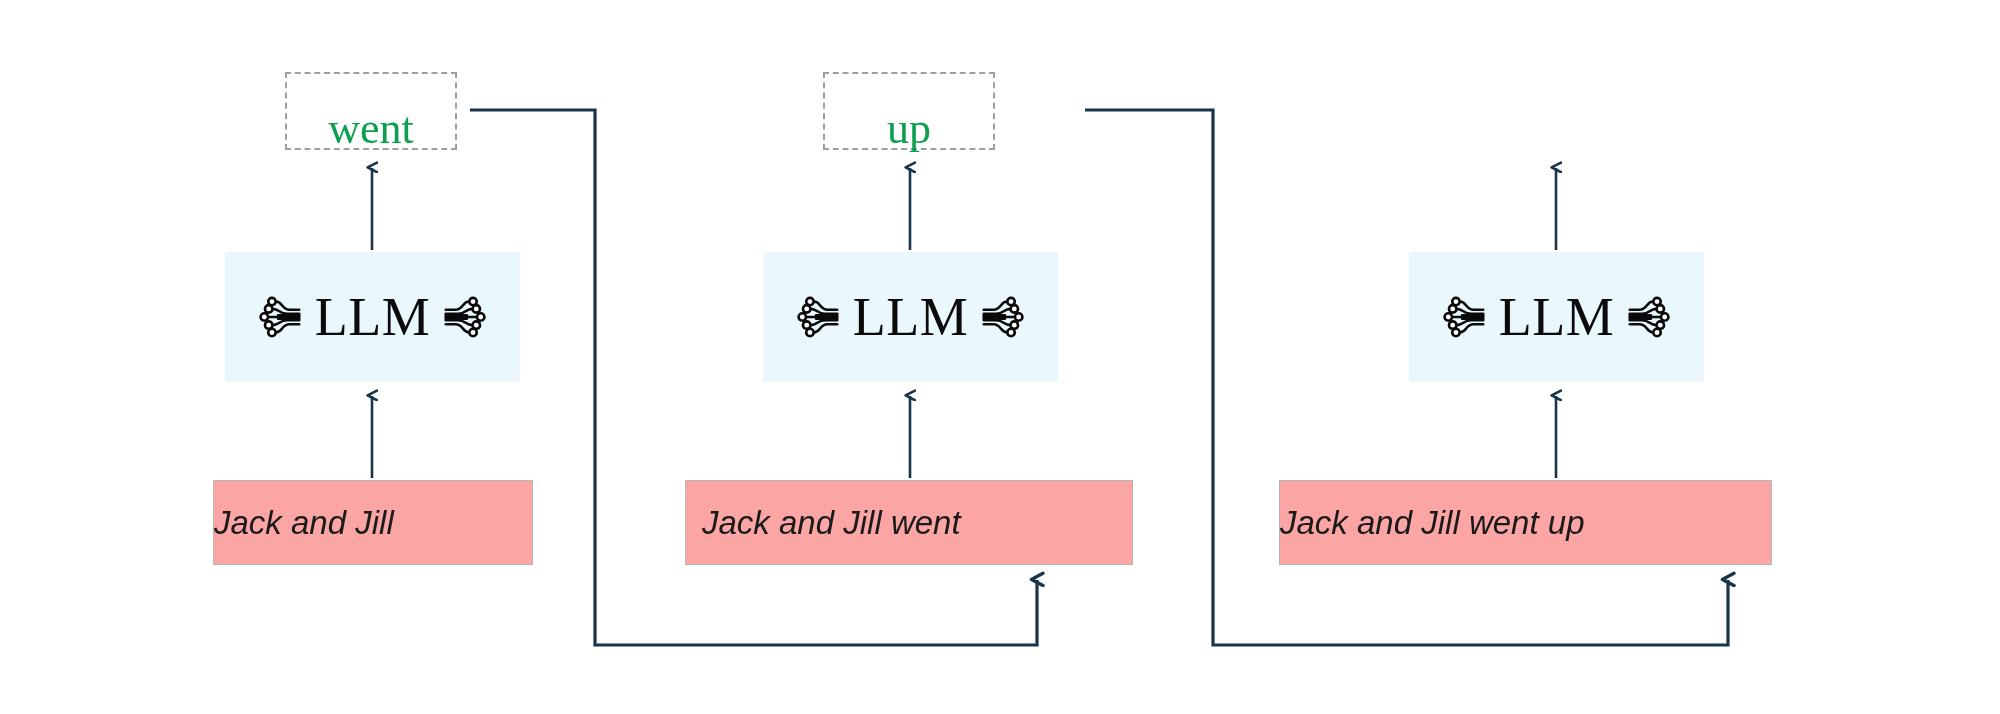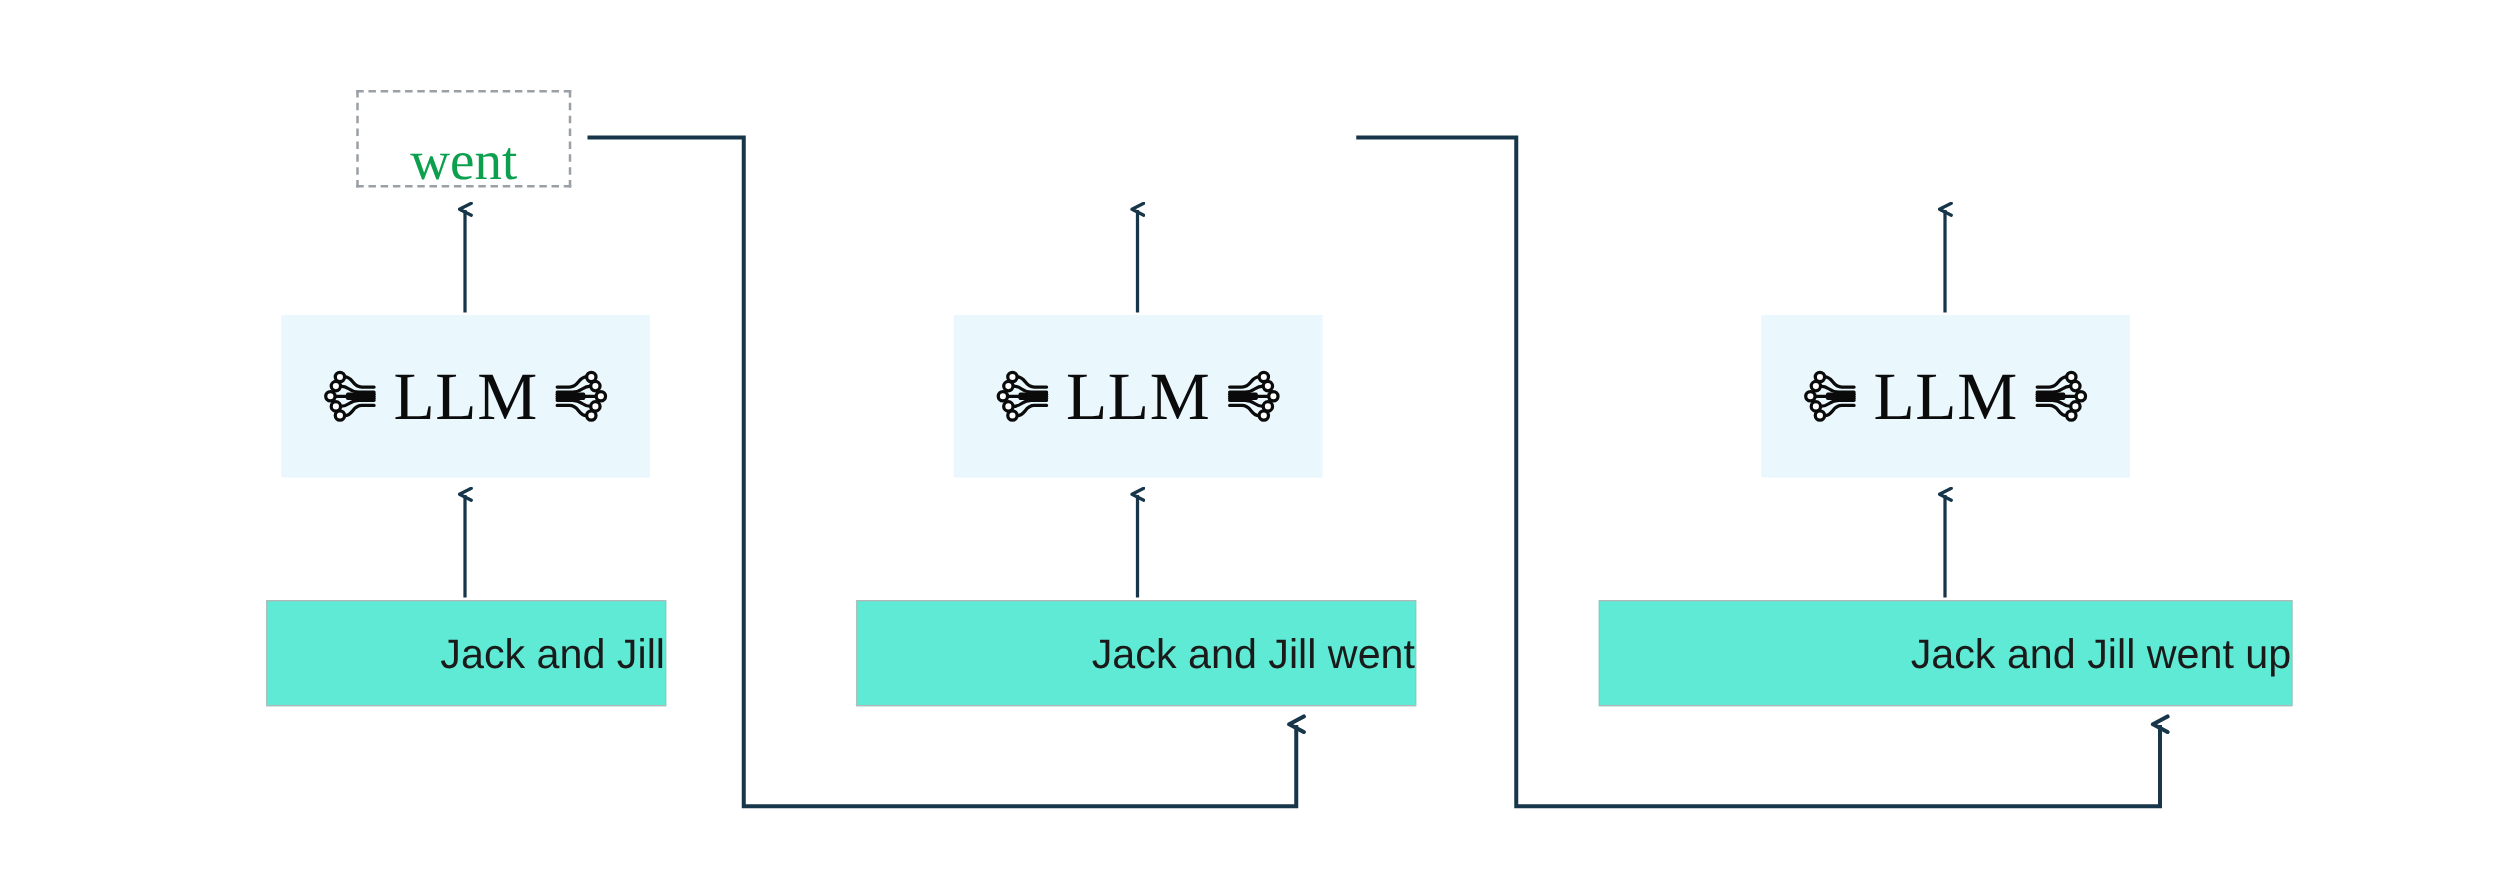--- a/index.html
+++ b/index.html
@@ -69,24 +69,25 @@
     height: 52px;
     flex: 0 0 auto;
     display: block;
   }
 
   
   .prompt-box {
     position: absolute;
     box-sizing: border-box;
     border: 1px solid #b6b6b6;
-    background: #5eead4;
+    background: #fca5a5;
     display: flex;
     align-items: center;
-    justify-content: flex-end;
+    justify-content: flex-start;
+    font-style: italic;
   }
   .prompt-text {
     font-family: "Liberation Sans", sans-serif;
     font-size: 33px;
     line-height: 1;
     color: #1a1a1a;
     white-space: nowrap;
   }
 </style>
 </head>
@@ -168,20 +169,23 @@
           </g>
         </g>
       </svg>
     </span>
   </div>
 
   <div class="prompt-box" style="left:213px; top:480px; width:320px; height:85px;">
     <span class="prompt-text">Jack and Jill</span>
   </div>
 
+  <div class="token-box" style="left:823px; top:72px; width:172px; height:78px;">
+    <span class="token-text">up</span>
+  </div>
 
   <div class="llm-box" style="left:763px; top:252px; width:295px; height:130px;">
     <span class="chip-icon">
       <svg viewBox="0 0 64 64" width="52" height="52" xmlns="http://www.w3.org/2000/svg">
         <g fill="none" stroke="#0b0b0b" stroke-width="3.2" stroke-linecap="round" stroke-linejoin="round">
           <path d="M14 32 H52"></path>
           <path d="M26 30 H52"></path>
           <path d="M26 34 H52"></path>
           <path d="M23 13 C32 13 30 23 40 23 H52"></path>
           <path d="M19 22 C28 22 27 28 37 28 H52"></path>
@@ -215,21 +219,21 @@
             <circle cx="18.4" cy="13" r="4.6"></circle>
             <circle cx="14.4" cy="22" r="4.6"></circle>
             <circle cx="14.4" cy="42" r="4.6"></circle>
             <circle cx="18.4" cy="51" r="4.6"></circle>
           </g>
         </g>
       </svg>
     </span>
   </div>
 
-  <div class="prompt-box" style="left:685px; top:480px; width:448px; height:85px;">
+  <div class="prompt-box" style="left:685px; top:480px; width:448px; height:85px;padding-left:16px;">
     <span class="prompt-text">Jack and Jill went</span>
   </div>
 
 
   <div class="llm-box" style="left:1409px; top:252px; width:295px; height:130px;">
     <span class="chip-icon">
       <svg viewBox="0 0 64 64" width="52" height="52" xmlns="http://www.w3.org/2000/svg">
         <g fill="none" stroke="#0b0b0b" stroke-width="3.2" stroke-linecap="round" stroke-linejoin="round">
           <path d="M14 32 H52"></path>
           <path d="M26 30 H52"></path>
@@ -266,17 +270,17 @@
             <circle cx="18.4" cy="13" r="4.6"></circle>
             <circle cx="14.4" cy="22" r="4.6"></circle>
             <circle cx="14.4" cy="42" r="4.6"></circle>
             <circle cx="18.4" cy="51" r="4.6"></circle>
           </g>
         </g>
       </svg>
     </span>
   </div>
 
-  <div class="prompt-box" style="left:1279px; top:480px; width:555px; height:85px;">
+  <div class="prompt-box" style="left:1279px; top:480px; width:493px; height:85px;">
     <span class="prompt-text">Jack and Jill went up</span>
   </div>
 
 </div>
 
 </body></html>

